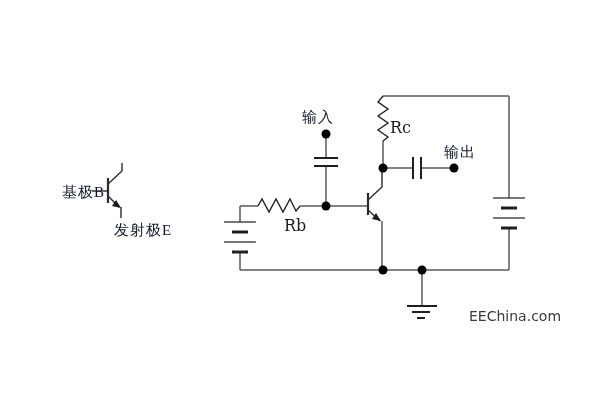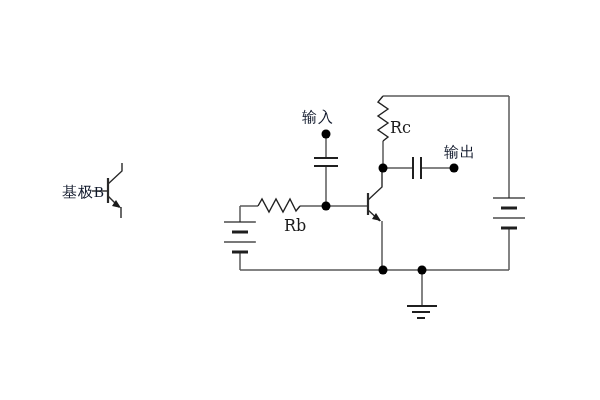--- a/index.html
+++ b/index.html
@@ -131,20 +131,22 @@
       <circle cx="326" cy="134" r="4.5"></circle>
       <circle cx="326" cy="206" r="4.5"></circle>
       <circle cx="383" cy="168" r="4.5"></circle>
       <circle cx="454" cy="168" r="4.5"></circle>
       <circle cx="383" cy="270" r="4.5"></circle>
       <circle cx="422" cy="270" r="4.5"></circle>
     </g>
   </svg>
 
   <div class="cjk-label" style="left:50px; top:183px;margin-left:12px;">基极B</div>
+  <div class="cjk-label" style="left:114px; top:221px;">发射极E</div>
 
   <div class="cjk-label" style="left:302px; top:108px;">输入</div>
   <div class="cjk-label" style="left:444px; top:143px;">输出</div>
 
   <div class="ref-label" style="left:284px; top:216px;">Rb</div>
   <div class="ref-label" style="left:390px; top:118px;">Rc</div>
 
+  <div class="watermark">EEChina.com</div>
 </div>
 
 </body></html>

